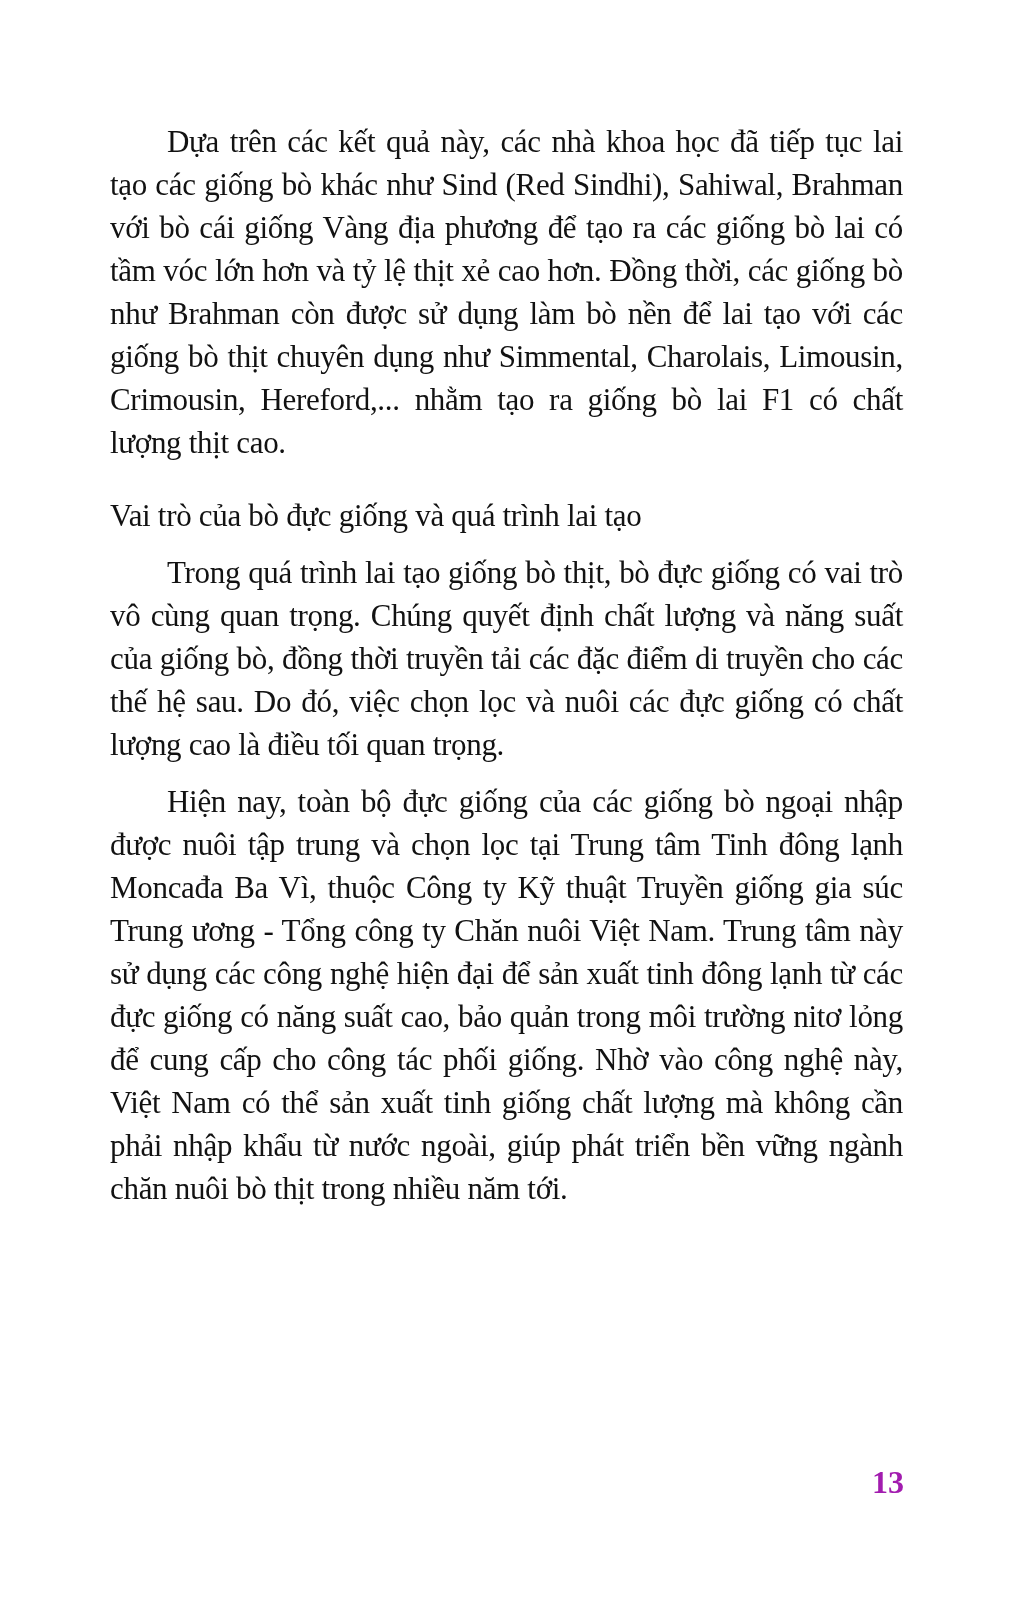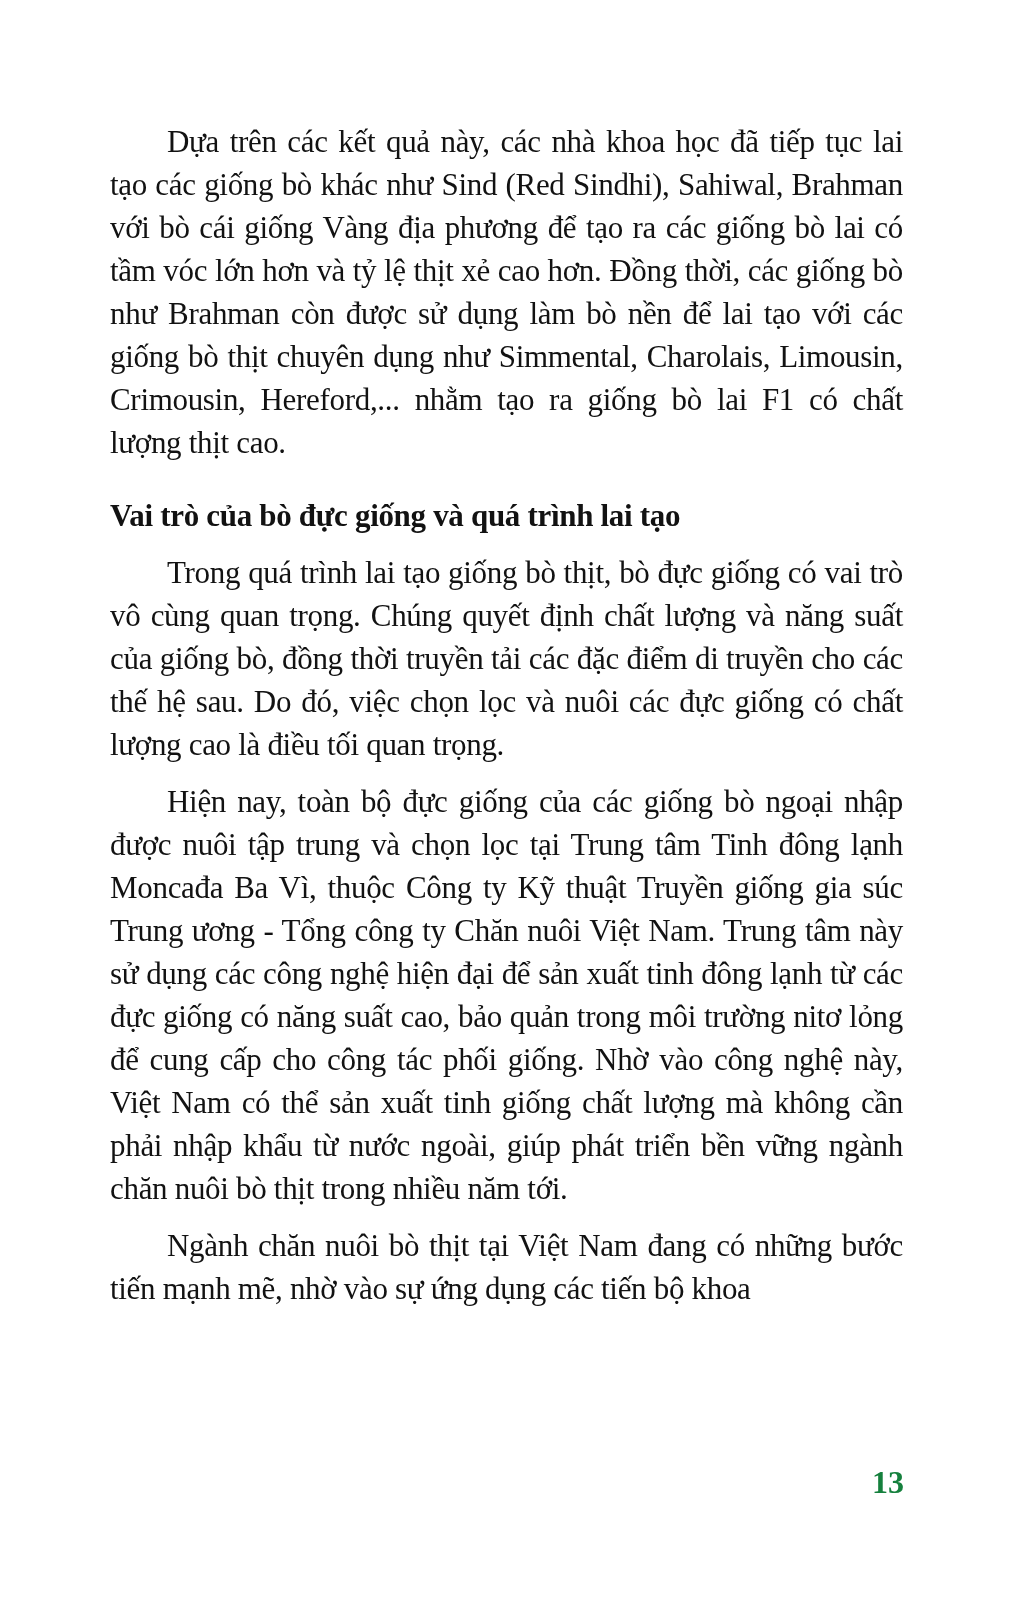--- a/index.html
+++ b/index.html
@@ -28,43 +28,42 @@
     line-height: 43px;
     text-align: justify;
     text-align-last: left;
     text-indent: 57px;
     letter-spacing: -0.01em;
   }
   .section-heading {
     margin: 30px 0 13px 0;
     font-size: 31px;
     line-height: 44px;
-    font-weight: 700;
+    font-weight: 400;
     text-align: left;
     letter-spacing: -0.01em;
   }
   .section-heading:first-child,
   .body-paragraph:first-child {
     margin-top: 0;
   }
   .page-number {
     position: absolute;
     top: 1464px;
     right: 121px;
     font-size: 32px;
     line-height: 36px;
     font-weight: 700;
-    color: #15803d;
+    color: #a21caf;
   }
 </style>
 </head>
 <body>
 
 <div class="page">
   <div class="text-block" id="text-block">
       <p class="body-paragraph">Dựa trên các kết quả này, các nhà khoa học đã tiếp tục lai tạo các giống bò khác như Sind (Red Sindhi), Sahiwal, Brahman với bò cái giống Vàng địa phương để tạo ra các giống bò lai có tầm vóc lớn hơn và tỷ lệ thịt xẻ cao hơn. Đồng thời, các giống bò như Brahman còn được sử dụng làm bò nền để lai tạo với các giống bò thịt chuyên dụng như Simmental, Charolais, Limousin, Crimousin, Hereford,... nhằm tạo ra giống bò lai F1 có chất lượng thịt cao.</p>
       <h2 class="section-heading">Vai trò của bò đực giống và quá trình lai tạo</h2>
       <p class="body-paragraph">Trong quá trình lai tạo giống bò thịt, bò đực giống có vai trò vô cùng quan trọng. Chúng quyết định chất lượng và năng suất của giống bò, đồng thời truyền tải các đặc điểm di truyền cho các thế hệ sau. Do đó, việc chọn lọc và nuôi các đực giống có chất lượng cao là điều tối quan trọng.</p>
       <p class="body-paragraph">Hiện nay, toàn bộ đực giống của các giống bò ngoại nhập được nuôi tập trung và chọn lọc tại Trung tâm Tinh đông lạnh Moncađa Ba Vì, thuộc Công ty Kỹ thuật Truyền giống gia súc Trung ương - Tổng công ty Chăn nuôi Việt Nam. Trung tâm này sử dụng các công nghệ hiện đại để sản xuất tinh đông lạnh từ các đực giống có năng suất cao, bảo quản trong môi trường nitơ lỏng để cung cấp cho công tác phối giống. Nhờ vào công nghệ này, Việt Nam có thể sản xuất tinh giống chất lượng mà không cần phải nhập khẩu từ nước ngoài, giúp phát triển bền vững ngành chăn nuôi bò thịt trong nhiều năm tới.</p>
-      <p class="body-paragraph">Ngành chăn nuôi bò thịt tại Việt Nam đang có những bước tiến mạnh mẽ, nhờ vào sự ứng dụng các tiến bộ khoa</p>
     </div>
   <div class="page-number">13</div>
 </div>
 
 </body></html>

